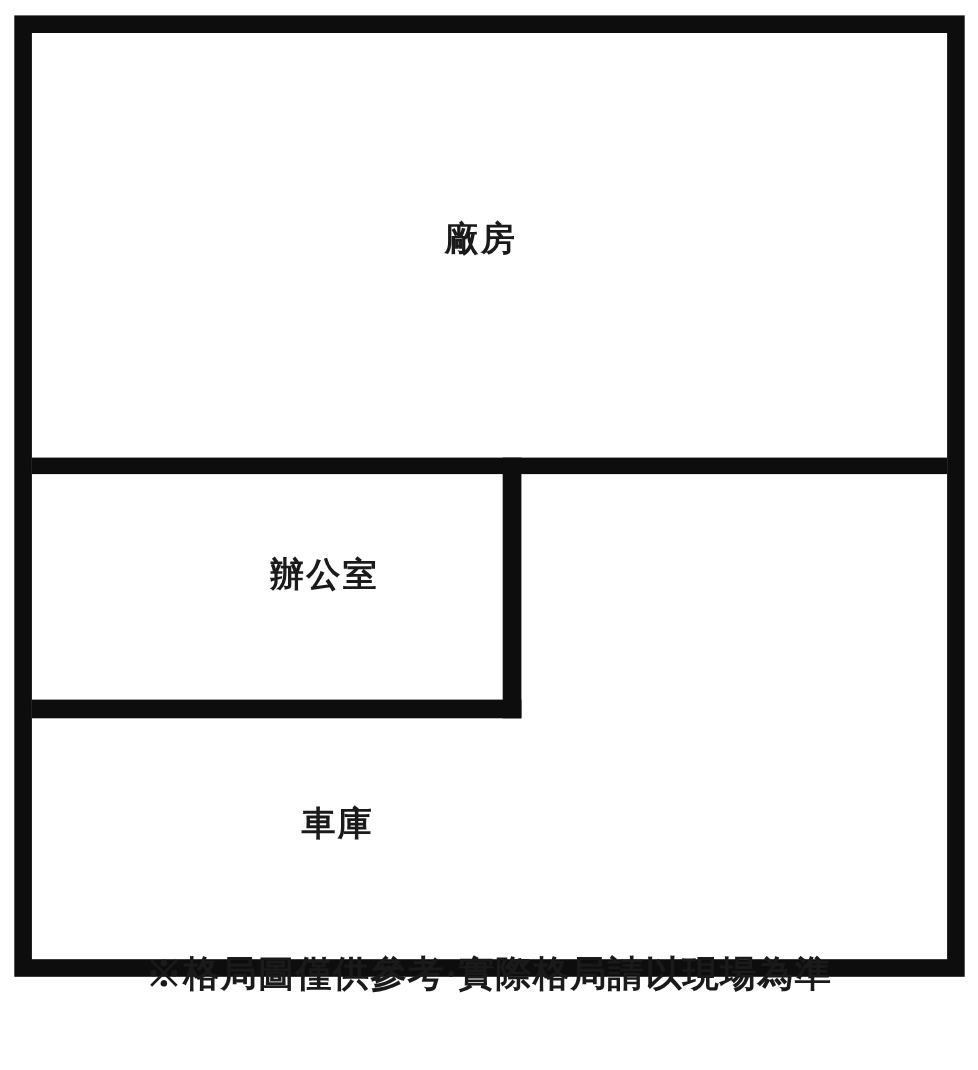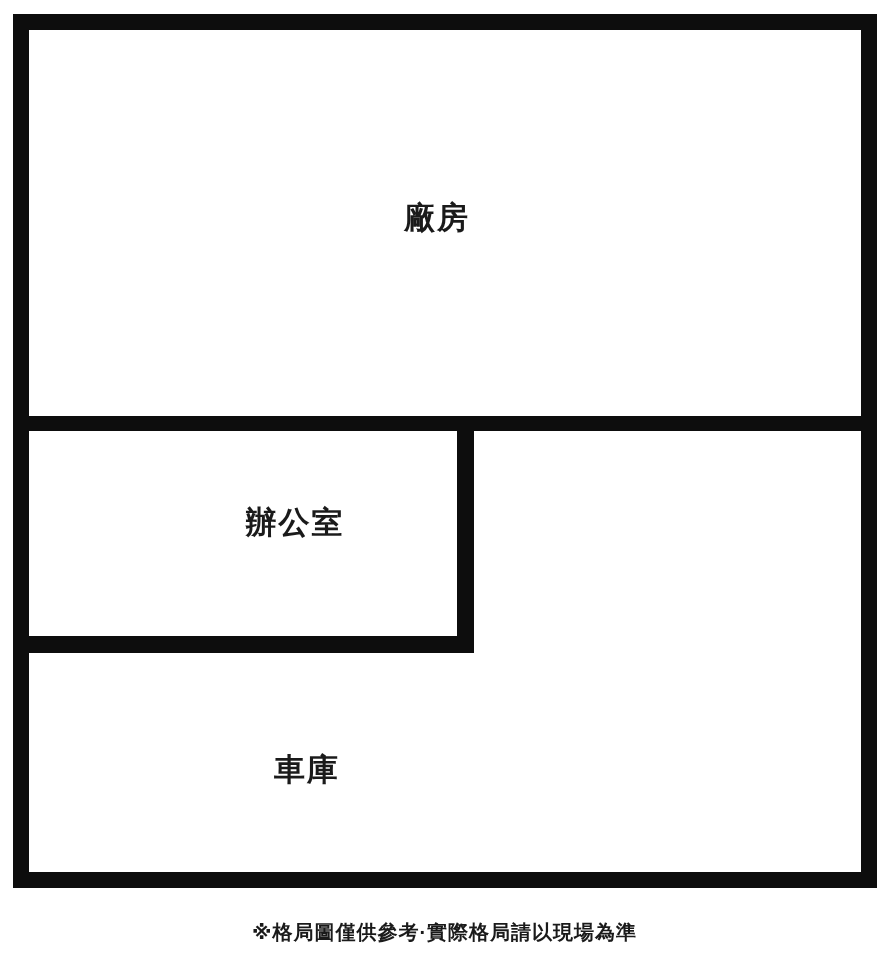--- a/index.html
+++ b/index.html
@@ -6,20 +6,21 @@
   html, body {
     width: 889px; height: 973px;
     background: var(--background, #ffffff);
     font-family: "Liberation Sans", "DejaVu Sans", sans-serif;
     overflow: hidden;
   }
   .canvas {
     position: relative;
     width: 889px; height: 973px;
     background: var(--background, #ffffff);
+    font-family: Liberation Serif, serif;
   }
   .plan {
     position: absolute;
     left: 13px; top: 14px;
     width: 864px; height: 874px;
     border: 16px solid var(--wall, #0d0d0d);
     background: var(--background, #ffffff);
   }
   
   .wall {
@@ -43,27 +44,27 @@
     transform: translate(-50%, -50%);
     font-size: 31px;
     font-weight: 700;
     color: var(--text, #1a1a1a);
     letter-spacing: 2px;
     white-space: nowrap;
     line-height: 1;
   }
   .room-label.factory { left: 408px; top: 187px; }
   .room-label.office  { left: 223px; top: 492px; margin-left: 43px; }
-  .room-label.garage  { left: 278px; top: 739px; }
+  .room-label.garage  { left: 278px; top: 719px; }
   .disclaimer {
     position: absolute;
     left: 0; right: 0;
-    top: 921px;
+    top: 868px;
     text-align: center;
-    font-size: 20px;
+    font-size: 33px;
     font-weight: 700;
     color: var(--text, #1a1a1a);
     letter-spacing: 1px;
     white-space: nowrap;
     line-height: 1.1;
   }
 </style>
 </head>
 <body>
 

